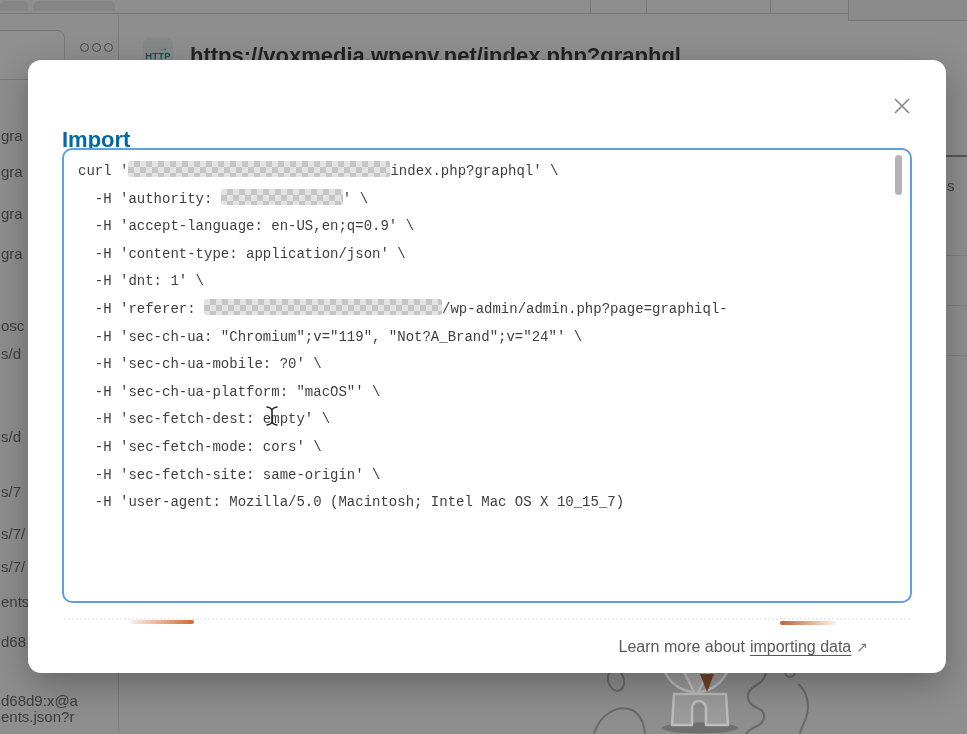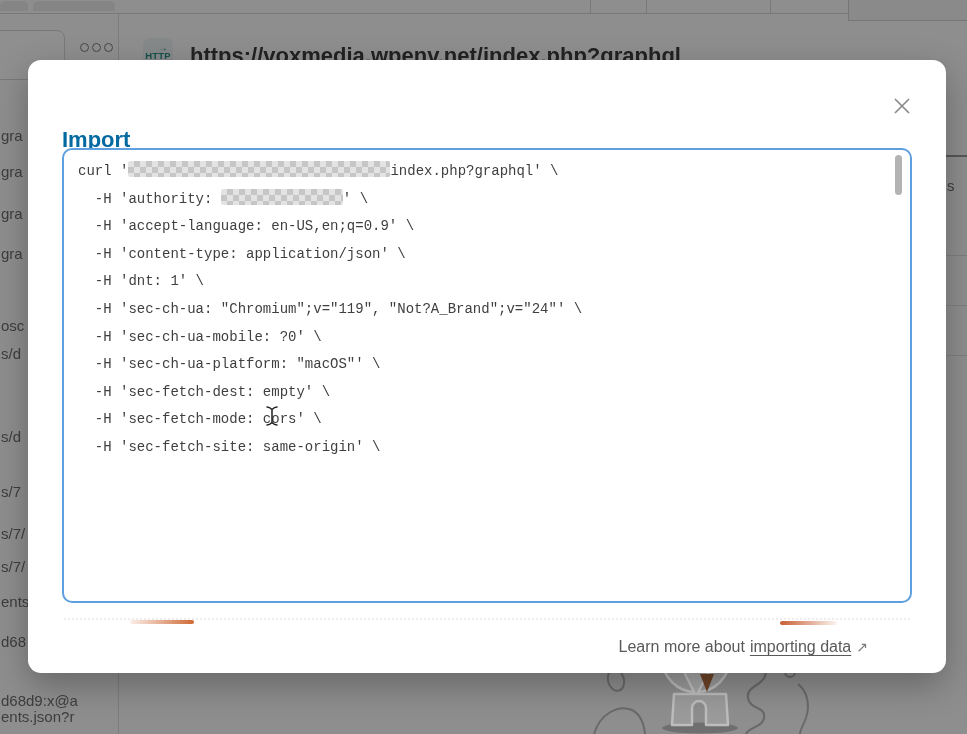--- a/index.html
+++ b/index.html
@@ -137,26 +137,28 @@
     <path d="M3 3 L17 17 M17 3 L3 17" stroke="#8a8a8a" stroke-width="1.7" fill="none"></path>
   </svg>
 
   <div class="paste">
     <div class="codewrap" id="code-lines">
         <div class="code-line">curl '<span class="redact" style="width: 262px;"></span>index.php?graphql' \</div>
         <div class="code-line">  -H 'authority: <span class="redact" style="width: 122px;"></span>' \</div>
         <div class="code-line">  -H 'accept-language: en-US,en;q=0.9' \</div>
         <div class="code-line">  -H 'content-type: application/json' \</div>
         <div class="code-line">  -H 'dnt: 1' \</div>
+        <div class="code-line">  -H 'referer: <span class="redact" style="width: 238px;"></span>/wp-admin/admin.php?page=graphiql-</div>
         <div class="code-line">  -H 'sec-ch-ua: "Chromium";v="119", "Not?A_Brand";v="24"' \</div>
         <div class="code-line">  -H 'sec-ch-ua-mobile: ?0' \</div>
         <div class="code-line">  -H 'sec-ch-ua-platform: "macOS"' \</div>
         <div class="code-line">  -H 'sec-fetch-dest: empty' \</div>
         <div class="code-line">  -H 'sec-fetch-mode: cors' \</div>
         <div class="code-line">  -H 'sec-fetch-site: same-origin' \</div>
+        <div class="code-line">  -H 'user-agent: Mozilla/5.0 (Macintosh; Intel Mac OS X 10_15_7)</div>
       </div>
     <div class="thumb"></div>
   </div>
 
   <div class="dotline"></div>
   <div class="dash dash1"></div>
   <div class="dash dash2"></div>
 
   <div class="mfooter">
     <span>Learn more about</span>

